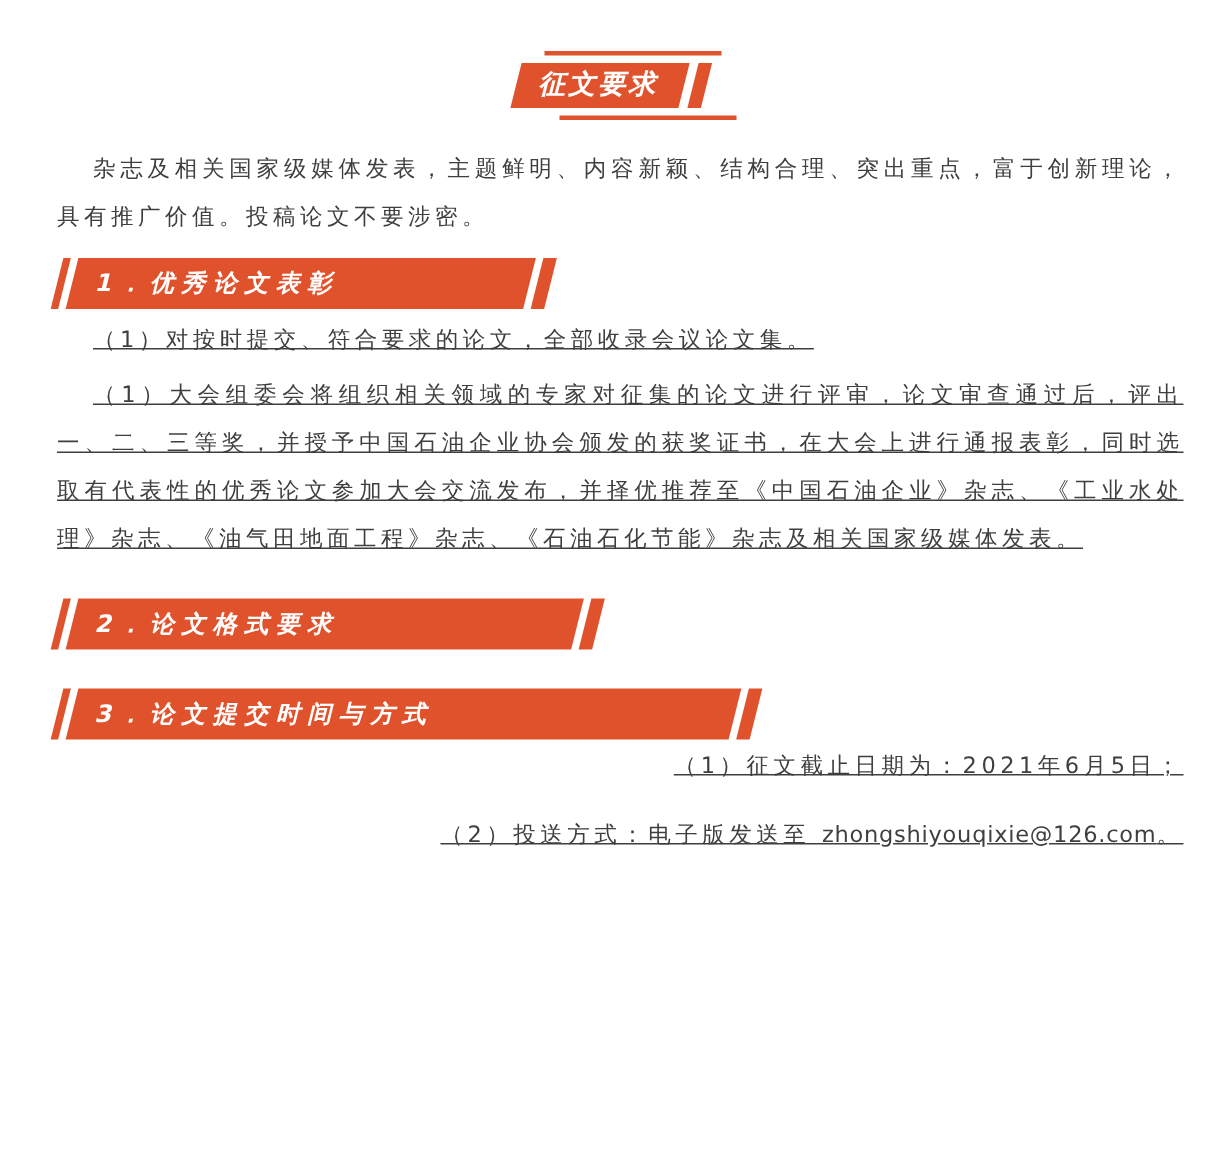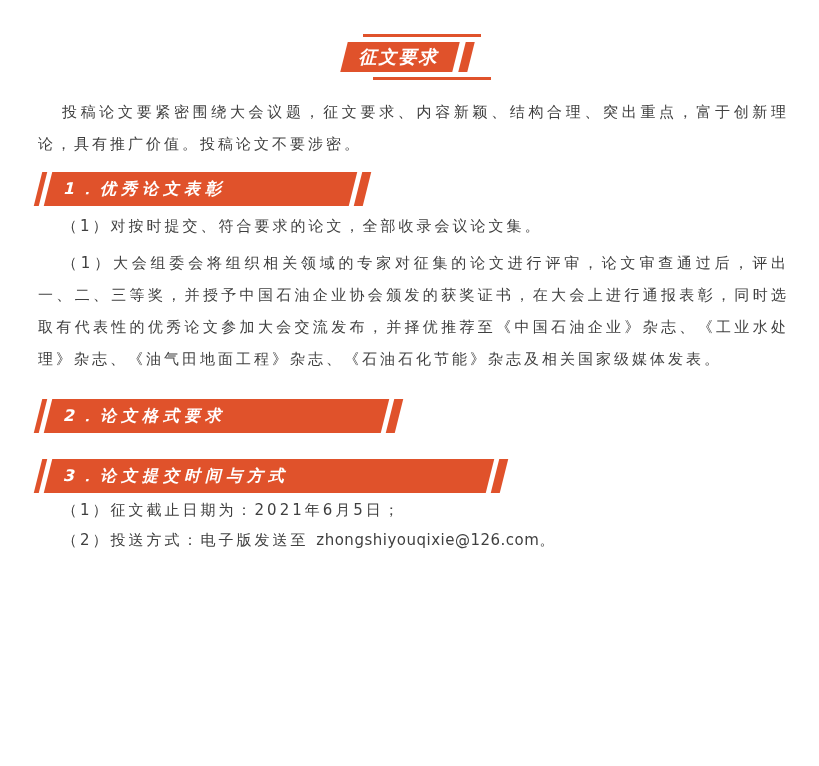--- a/index.html
+++ b/index.html
@@ -35,25 +35,25 @@
   .tail { width: 9px; background: var(--accent); transform: skewX(-14deg); }
 
   
   .para {
     margin: 0; font-size: 15px; line-height: 32px;
     letter-spacing: 3px; text-align: justify; text-indent: 1.6em;
     color: var(--text-color);
   }
   .intro { margin-top: 16px; }
   .lead-bold { font-weight: bold; }
-  .section-body { margin-top: 4px; }
+  .section-body { margin-top: 4px; text-decoration: underline; }
   .section-body .para + .para { margin-top: 5px; }
   .sec3-body { margin-top: 2px; }
-  .sec3-body .para { line-height: 30px; text-align: left; }
-  .sec3-body .para + .para { margin-top: 0; }
+  .sec3-body .para { line-height: 30px; text-align: right; }
+  .sec3-body .para + .para { margin-top: 16px; }
   .latin { letter-spacing: 0.5px; }
 
   
   .banner { display: flex; gap: 5px; height: 34px; }
   .banner-1 { margin-top: 12px; }
   .banner-2 { margin-top: 24px; }
   .banner-3 { margin-top: 26px; }
   .sliver { width: 5px; background: var(--accent); transform: skewX(-14deg); }
   .banner-main {
     background: var(--accent); transform: skewX(-14deg);
@@ -76,21 +76,21 @@
     <div class="rline rline-top"></div>
     <div class="badge-row">
       <div class="badge-main">
         <span class="badge-text">征文要求</span>
       </div>
       <div class="tail"></div>
     </div>
     <div class="rline rline-bottom"></div>
   </div>
 
-  <p class="para intro">投稿论文要紧密围绕大会议题，征文要求、内容新颖、结构合理、突出重点，富于创新理论，具有推广价值。投稿论文不要涉密。</p>
+  <p class="para intro">杂志及相关国家级媒体发表，主题鲜明、内容新颖、结构合理、突出重点，富于创新理论，具有推广价值。投稿论文不要涉密。</p>
 
   <div class="banner banner-1">
     <div class="sliver"></div>
     <div class="banner-main w1">
       <span class="banner-text">1．优秀论文表彰</span>
     </div>
     <div class="tail"></div>
   </div>
   <div class="section-body">
     <p class="para">（1）对按时提交、符合要求的论文，全部收录会议论文集。</p>

